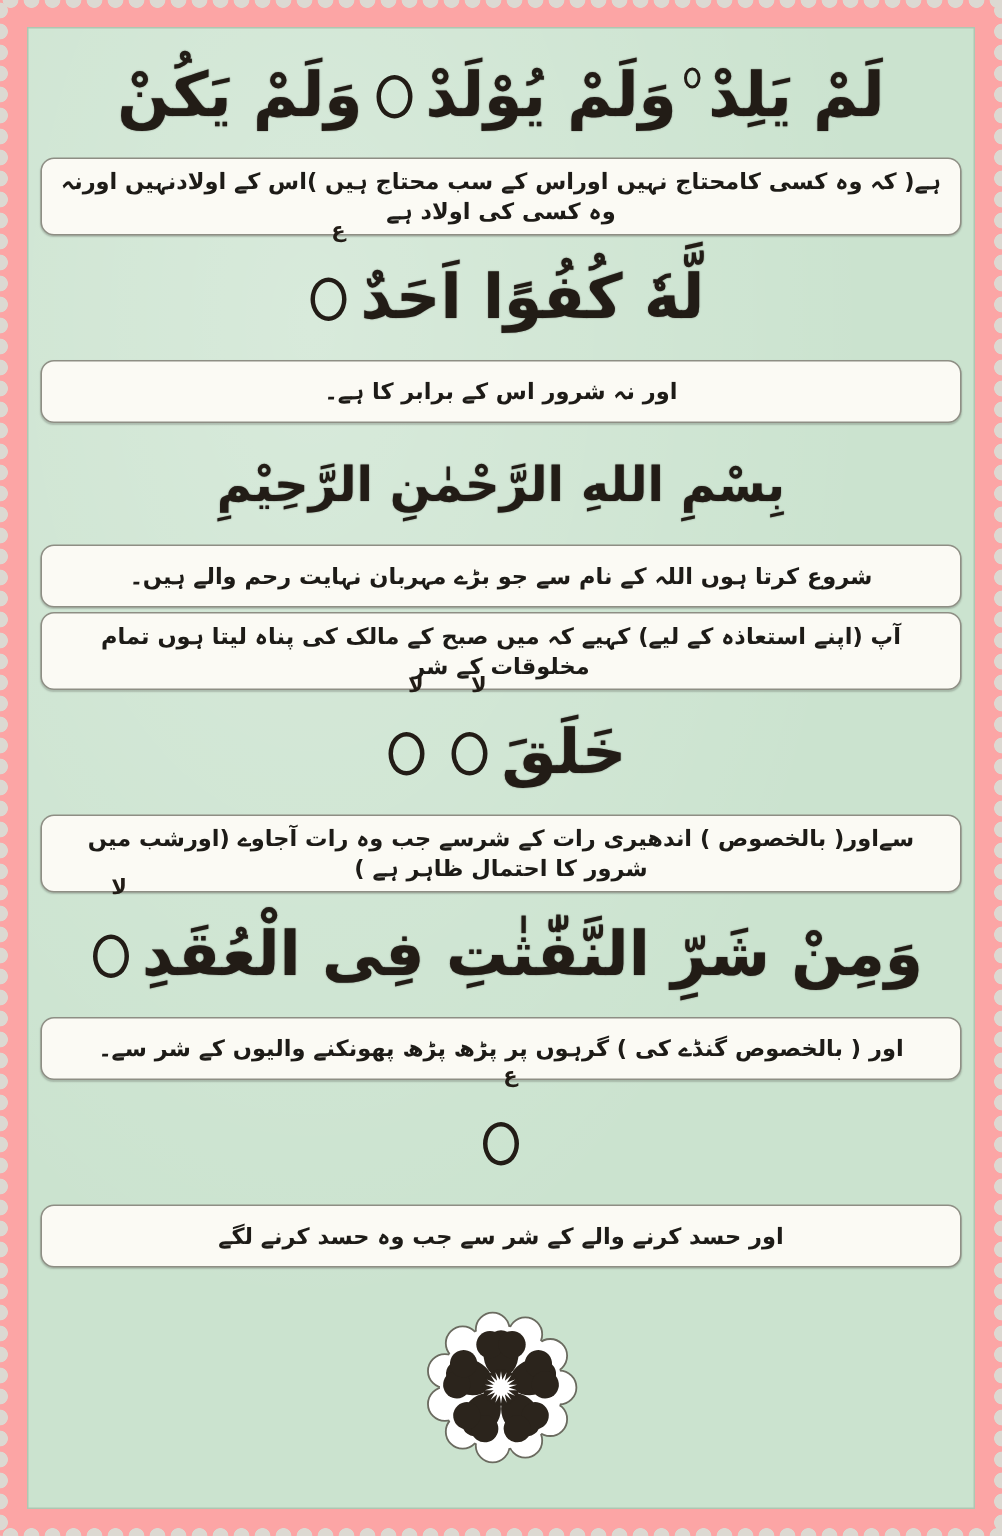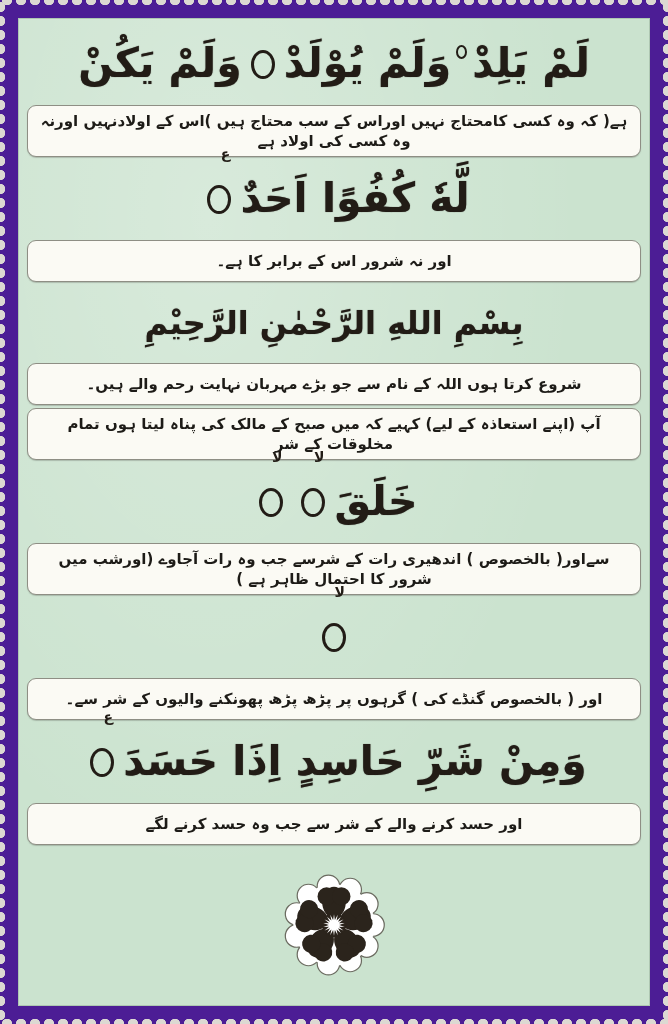--- a/index.html
+++ b/index.html
@@ -5,21 +5,21 @@
   html,body{margin:0;padding:0;}
   body{
     width:668px;height:1024px;
     font-family:"DejaVu Sans",sans-serif;
     background:#e9e7e1;
     overflow:hidden;
   }
   
   .stamp{
     position:relative;width:668px;height:1024px;
-    background:#4c1d95;box-sizing:border-box;margin-left:32px;
+    background:#fca5a5;box-sizing:border-box;margin-left:32px;
   }
   .perf{position:absolute;z-index:3;pointer-events:none;}
   .perf.top{top:0;left:0;right:0;height:12px;
     background-image:radial-gradient(circle 5px at 7px 0px,#dcd9d2 5px,rgba(0,0,0,0) 5.5px);
     background-size:14px 12px;background-repeat:repeat-x;}
   .perf.bottom{bottom:0;left:0;right:0;height:12px;
     background-image:radial-gradient(circle 5px at 7px 12px,#dcd9d2 5px,rgba(0,0,0,0) 5.5px);
     background-size:14px 12px;background-repeat:repeat-x;}
   .perf.left{top:0;bottom:0;left:0;width:12px;
     background-image:radial-gradient(circle 5px at 0px 7px,#dcd9d2 5px,rgba(0,0,0,0) 5.5px);
@@ -111,25 +111,25 @@
         <div class="trans-box">
           <span>شروع کرتا ہوں اللہ کے نام سے جو بڑے مہربان نہایت رحم والے ہیں۔</span>
         </div>
         <div class="trans-box">
           <span>آپ (اپنے استعاذہ کے لیے) کہیے کہ میں صبح کے مالک کی پناہ لیتا ہوں تمام مخلوقات کے شر</span>
         </div>
         <div class="arabic-line"><span>خَلَقَ</span><span class="ayah-wrap"><span class="ayah-circle"></span><span class="ayah-label">لا</span></span><span class="ayah-wrap"><span class="ayah-circle"></span><span class="ayah-label">لا</span></span></div>
         <div class="trans-box">
           <span>سےاور( بالخصوص ) اندھیری رات کے شرسے جب وہ رات آجاوے (اورشب میں شرور کا احتمال ظاہر ہے )</span>
         </div>
-        <div class="arabic-line"><span class="ayah-wrap"><span class="ayah-circle"></span><span class="ayah-label">لا</span></span></div>
+        <div class="arabic-line"><span>وَمِنْ شَرِّ النَّفّٰثٰتِ فِی الْعُقَدِ</span><span class="ayah-wrap"><span class="ayah-circle"></span><span class="ayah-label">لا</span></span></div>
         <div class="trans-box">
           <span>اور ( بالخصوص گنڈے کی ) گرہوں پر پڑھ پڑھ پھونکنے والیوں کے شر سے۔</span>
         </div>
-        <div class="arabic-line"><span>وَمِنْ شَرِّ حَاسِدٍ اِذَا حَسَدَ</span><span class="ayah-wrap"><span class="ayah-circle"></span><span class="ayah-label">ع</span></span></div>
+        <div class="arabic-line"><span class="ayah-wrap"><span class="ayah-circle"></span><span class="ayah-label">ع</span></span></div>
         <div class="trans-box">
           <span>اور حسد کرنے والے کے شر سے جب وہ حسد کرنے لگے</span>
         </div>
       </div>
 
     <div class="ornament-row">
       <svg id="rosette" width="104" height="104" viewBox="-60 -60 120 120">
           <circle cx="45" cy="0" r="13" fill="#ffffff" stroke="#6b6b60" stroke-width="1.4"></circle>
           <circle cx="37.856408977403156" cy="24.32883678550189" r="13" fill="#ffffff" stroke="#6b6b60" stroke-width="1.4"></circle>
           <circle cx="18.69367558508489" cy="40.93343979095332" r="13" fill="#ffffff" stroke="#6b6b60" stroke-width="1.4"></circle>

